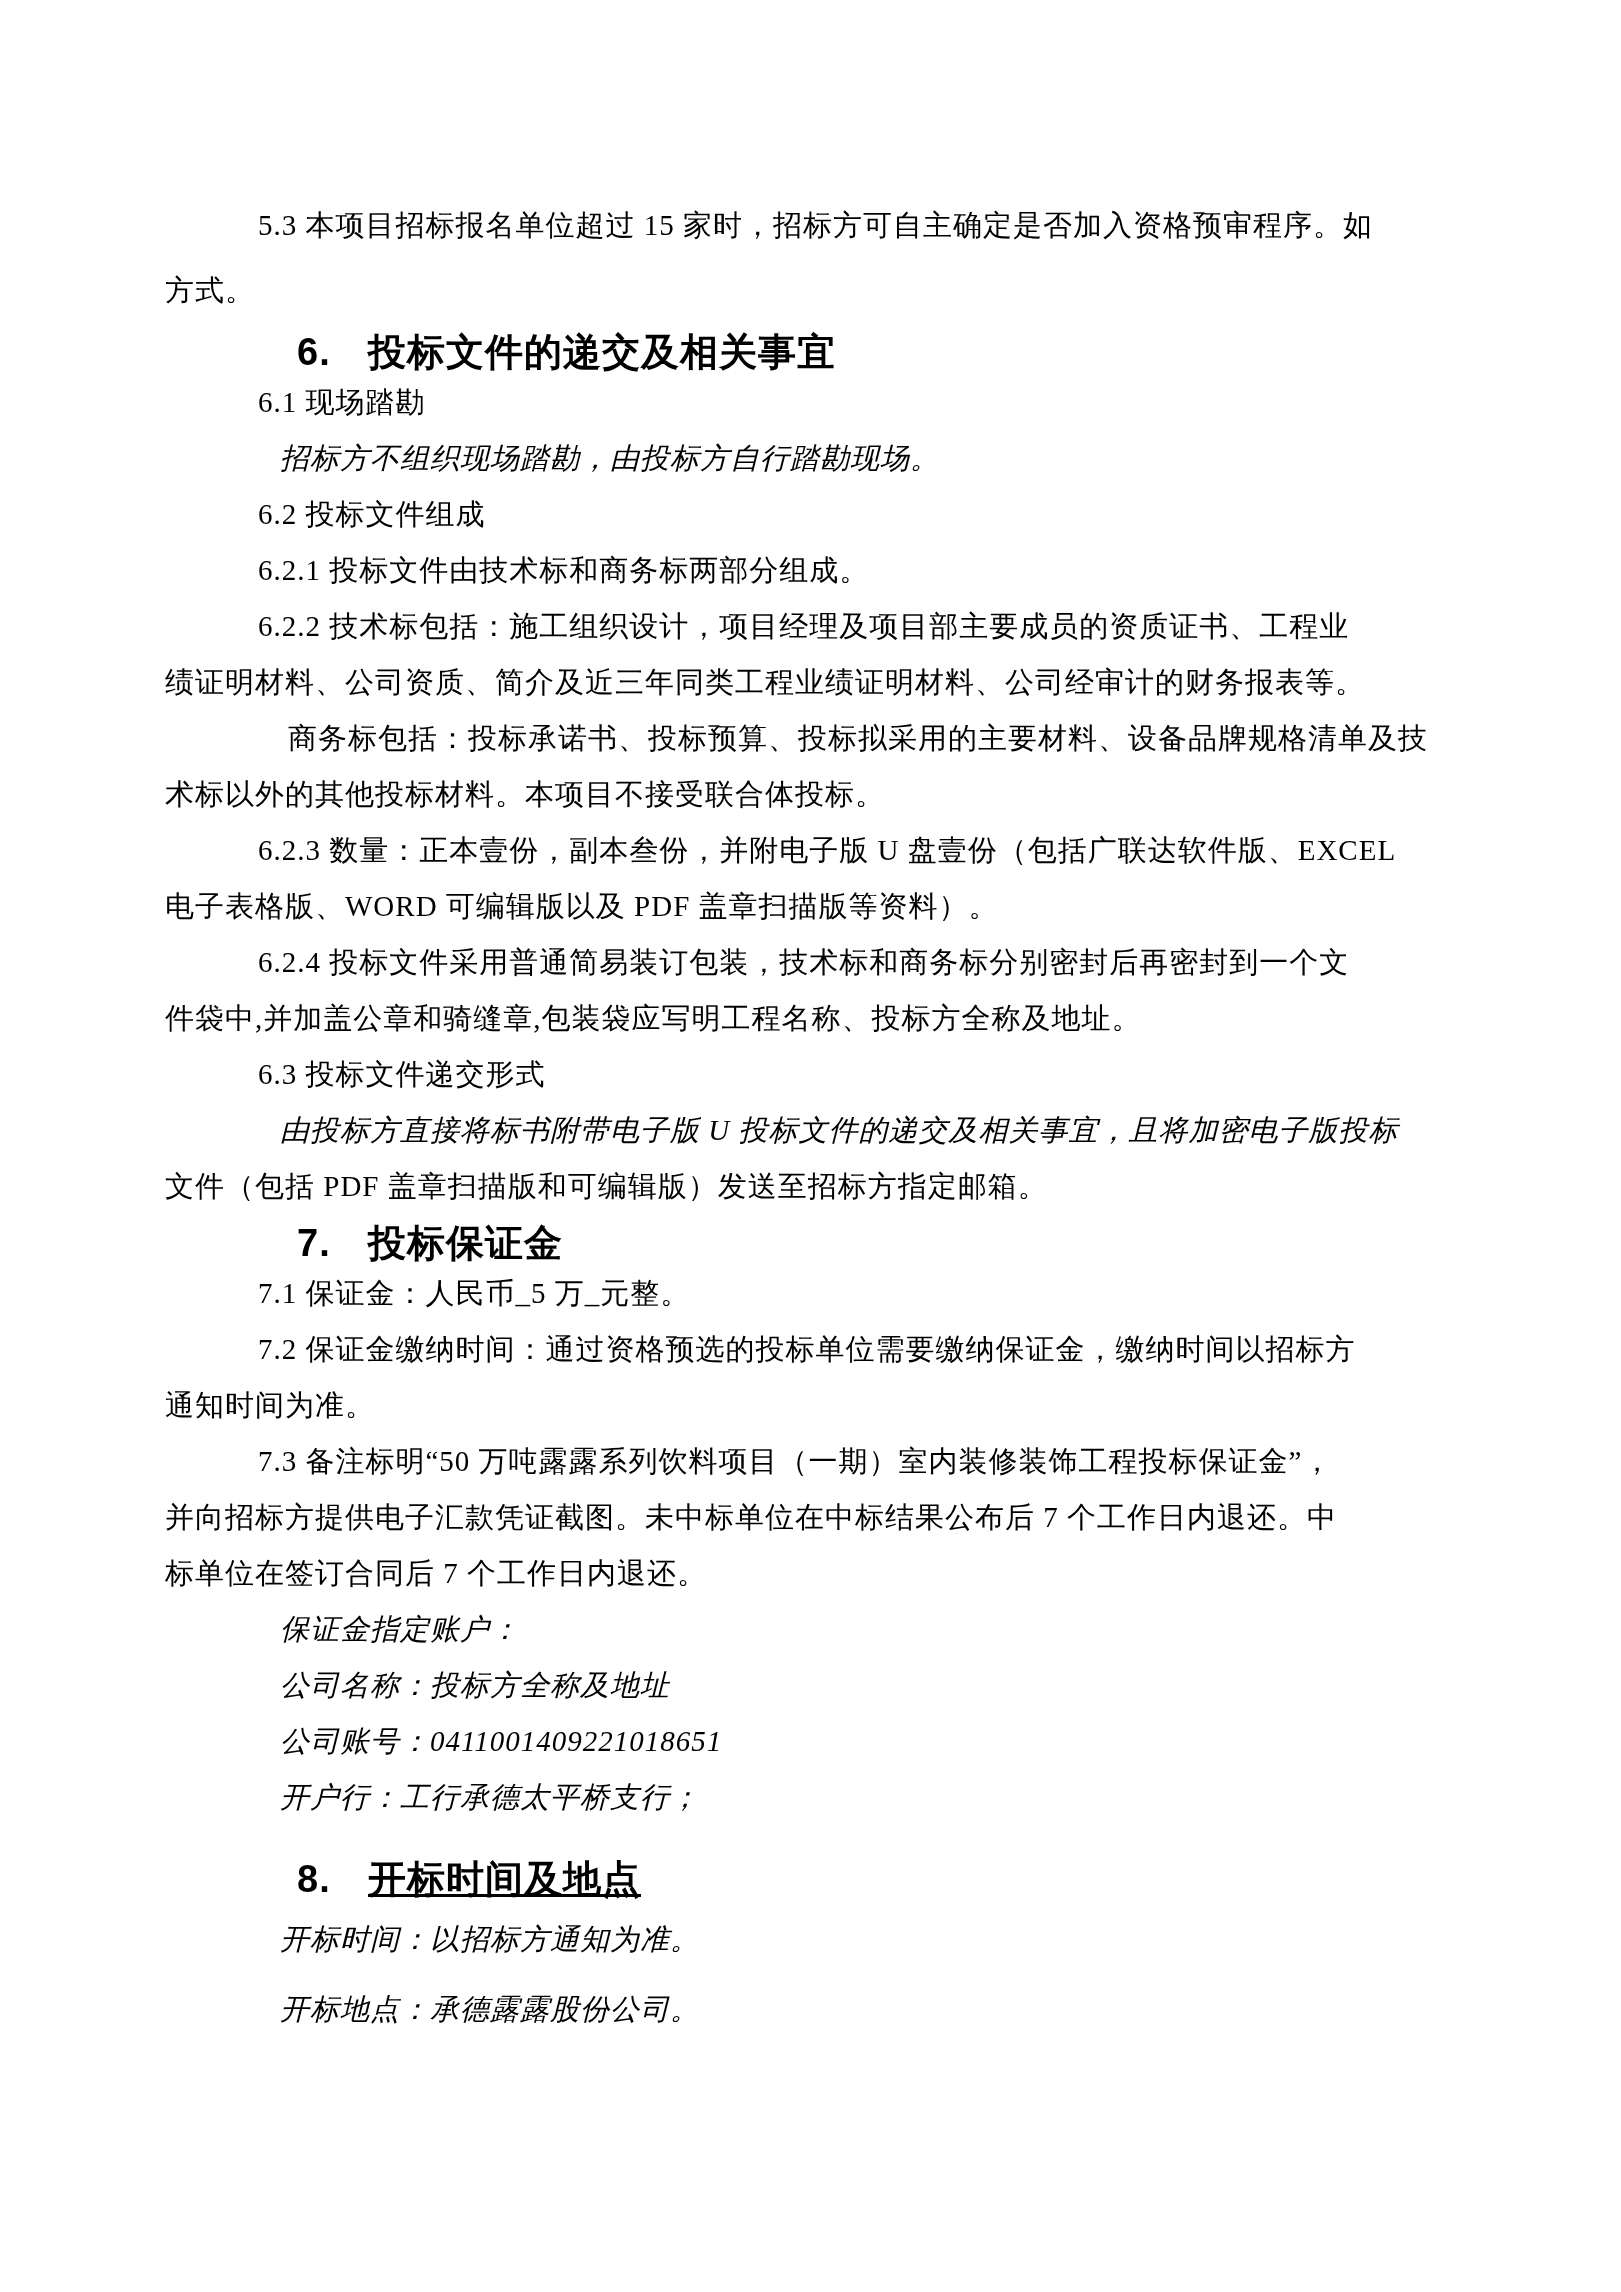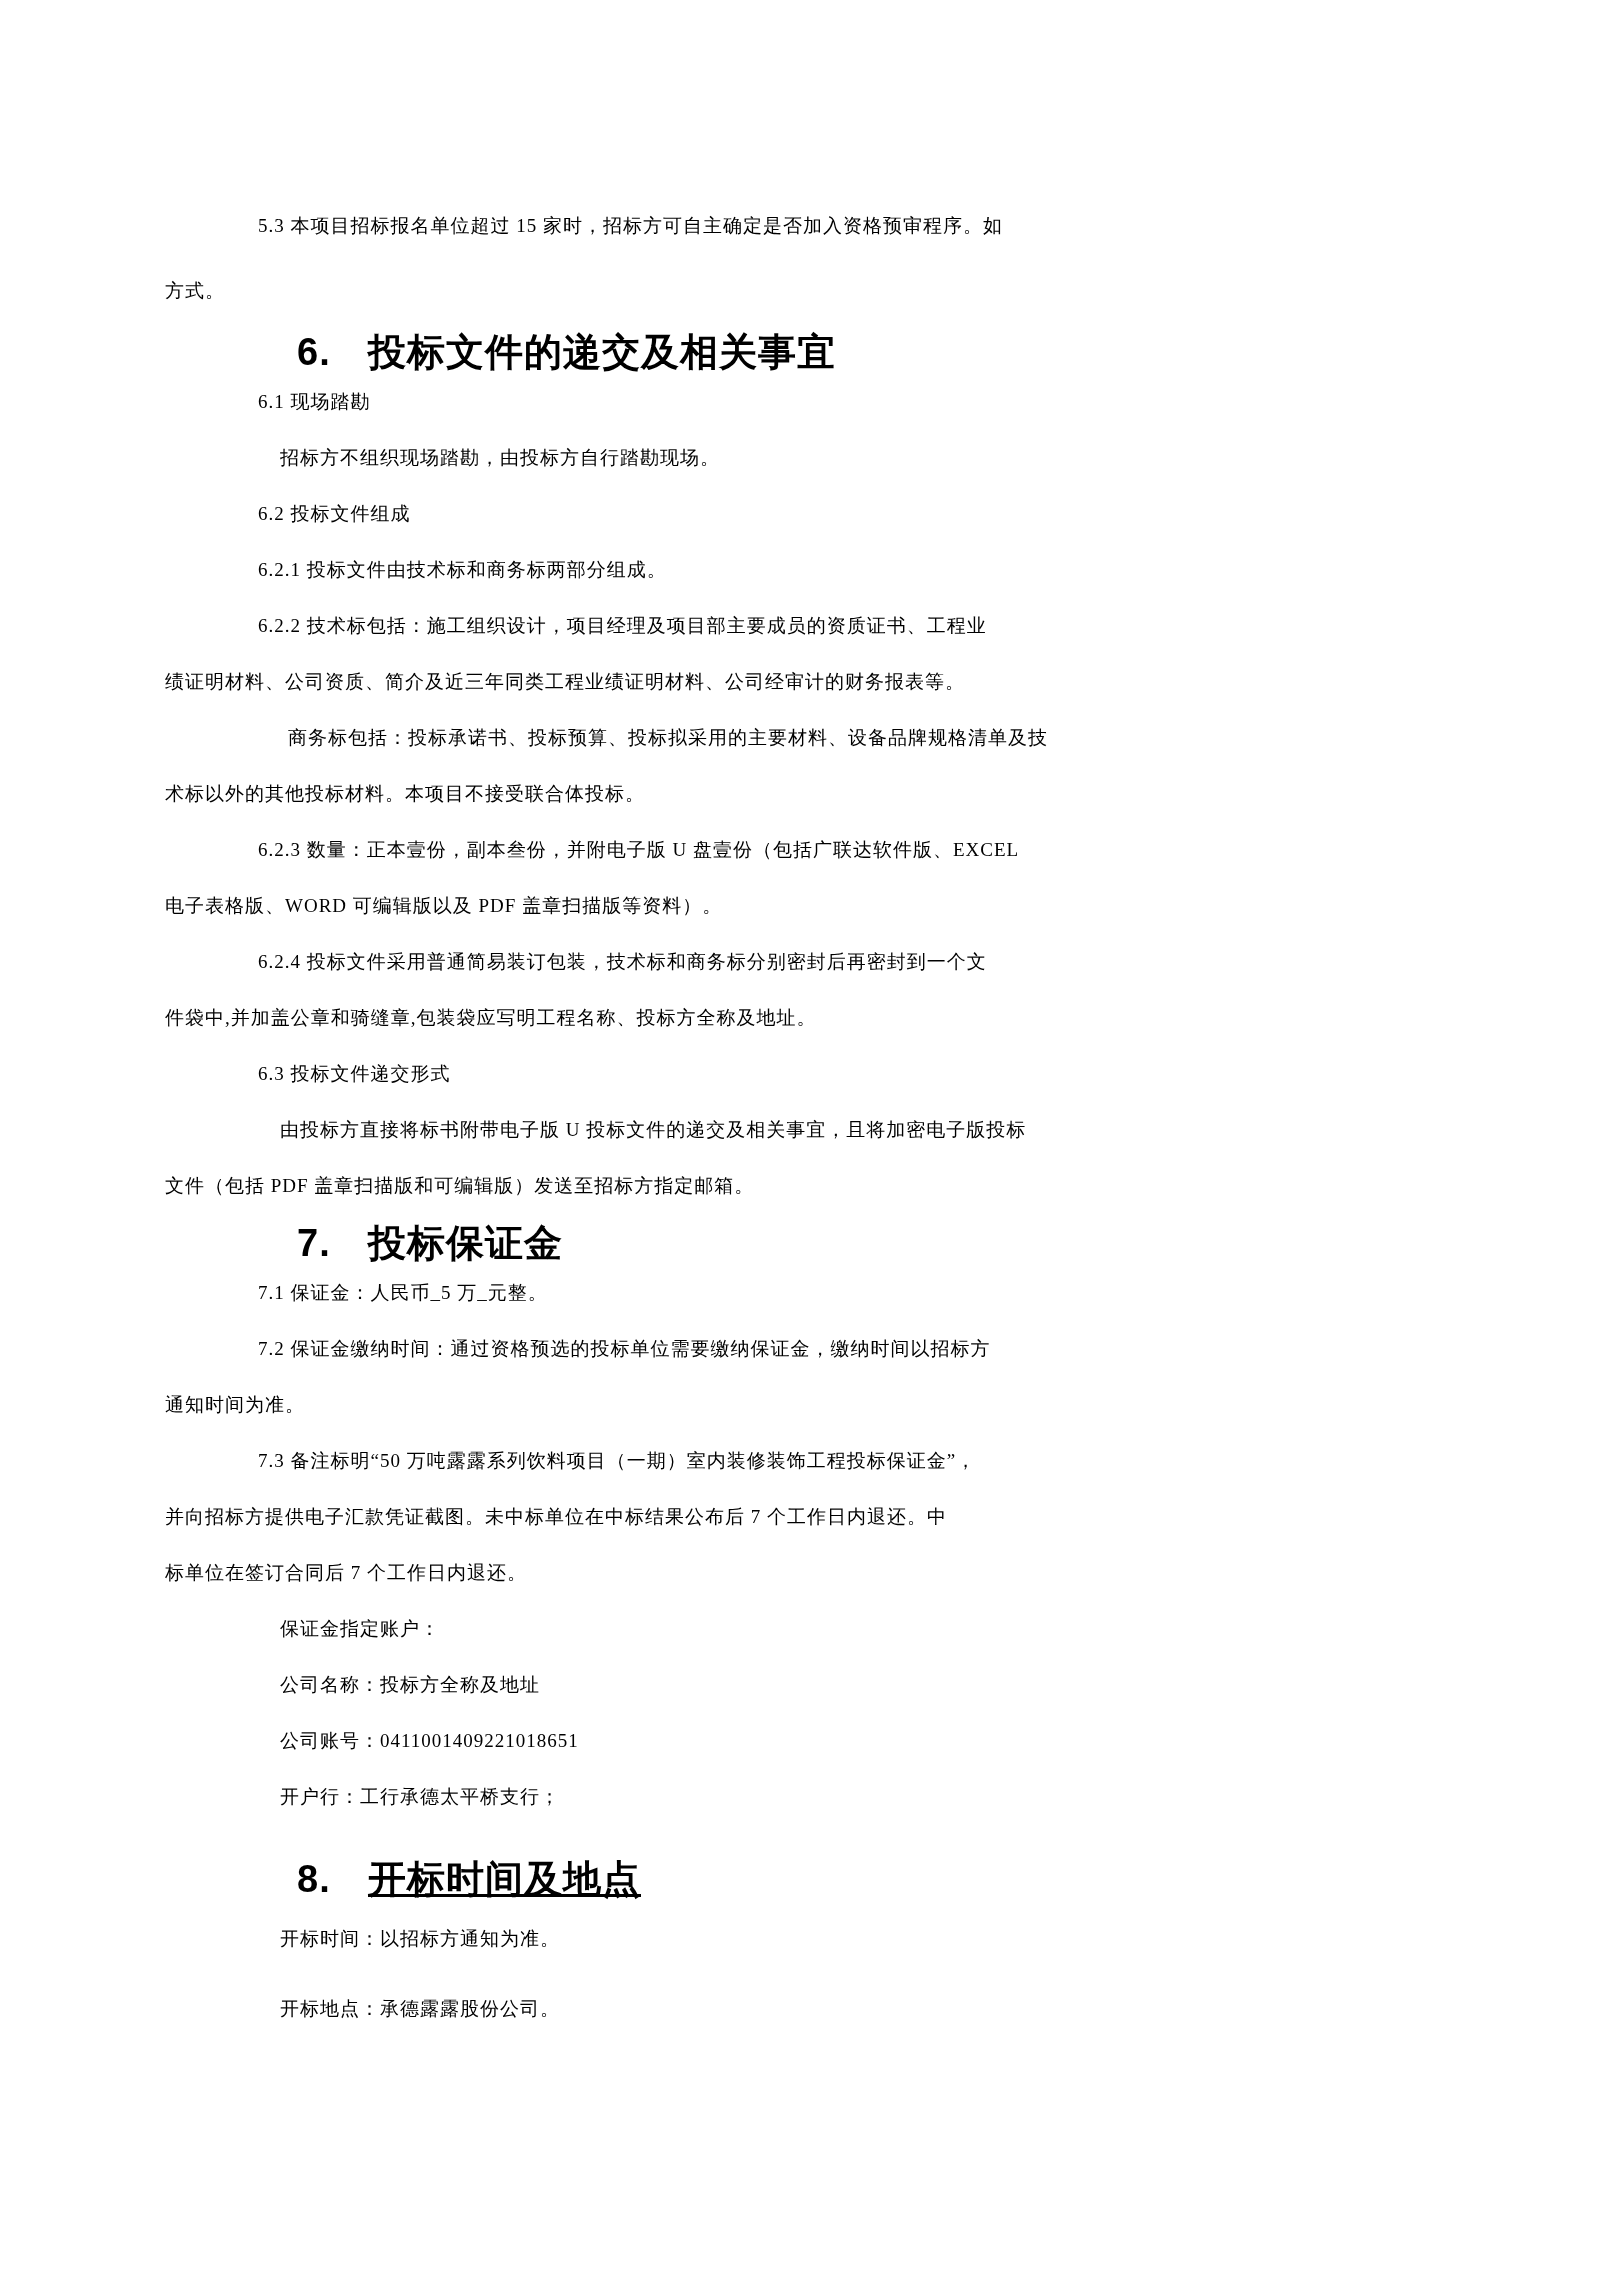--- a/index.html
+++ b/index.html
@@ -7,29 +7,29 @@
     width:1621px;height:2293px;background:#ffffff;color:#000000;
     font-family:"Liberation Serif","DejaVu Serif",serif;
     overflow:hidden;
   }
   .page{
     box-sizing:border-box;
     width:1621px;height:2293px;
     padding:193px 137px 0 165px;
   }
   .line{
-    font-size:19px;
+    font-size:29px;
     line-height:56px;
     letter-spacing:1px;
     white-space:nowrap;
     text-indent:0;
   }
   .lh66 .line{line-height:65px;}
   .il-num{text-indent:93px;}
-  .il-cjk{text-indent:115px;}
+  .il-cjk{text-indent:115px;font-style:italic;}
   .il-alt{text-indent:123px;}
   .heading{
     font-family:"Liberation Sans","DejaVu Sans",sans-serif;
     font-weight:bold;
     font-size:38px;
     line-height:43px;
     padding-left:132px;
     letter-spacing:1px;
     white-space:nowrap;
   }

